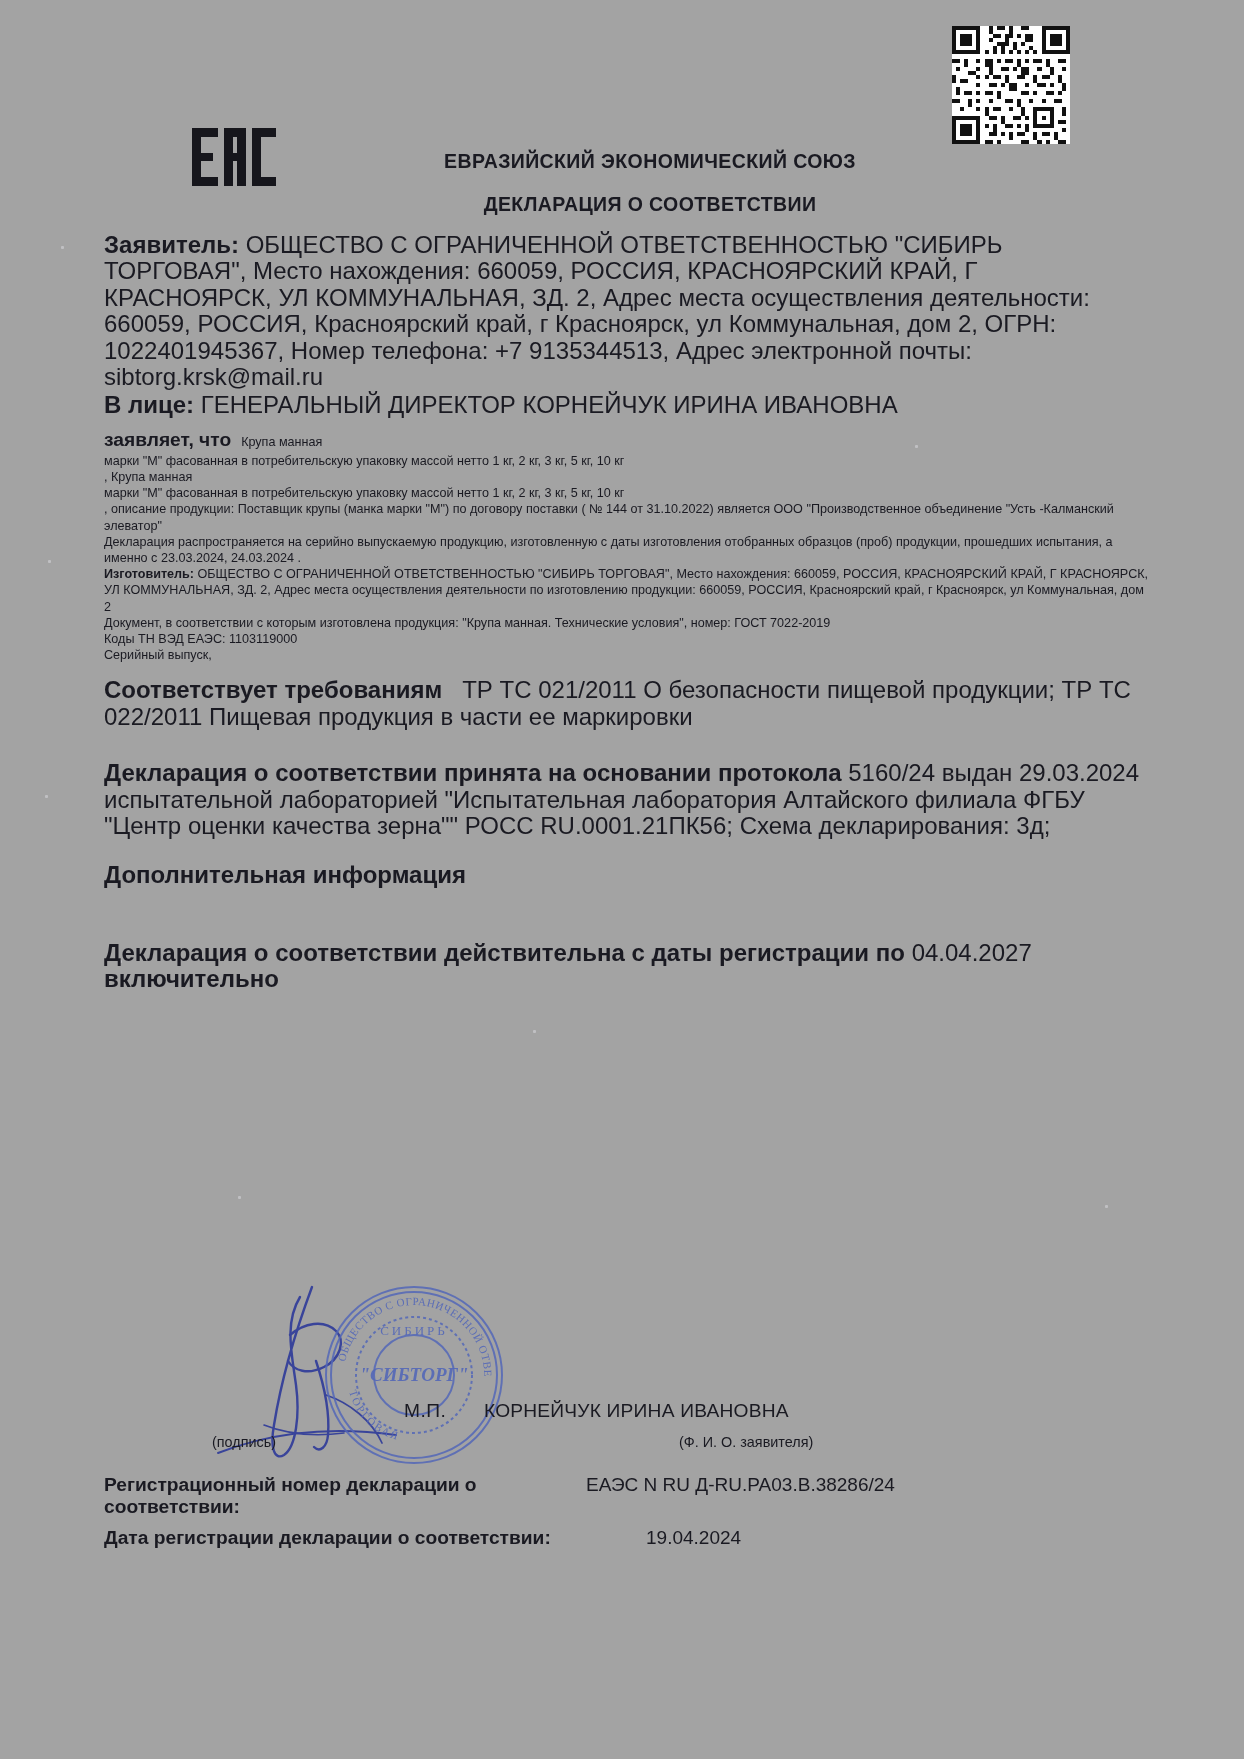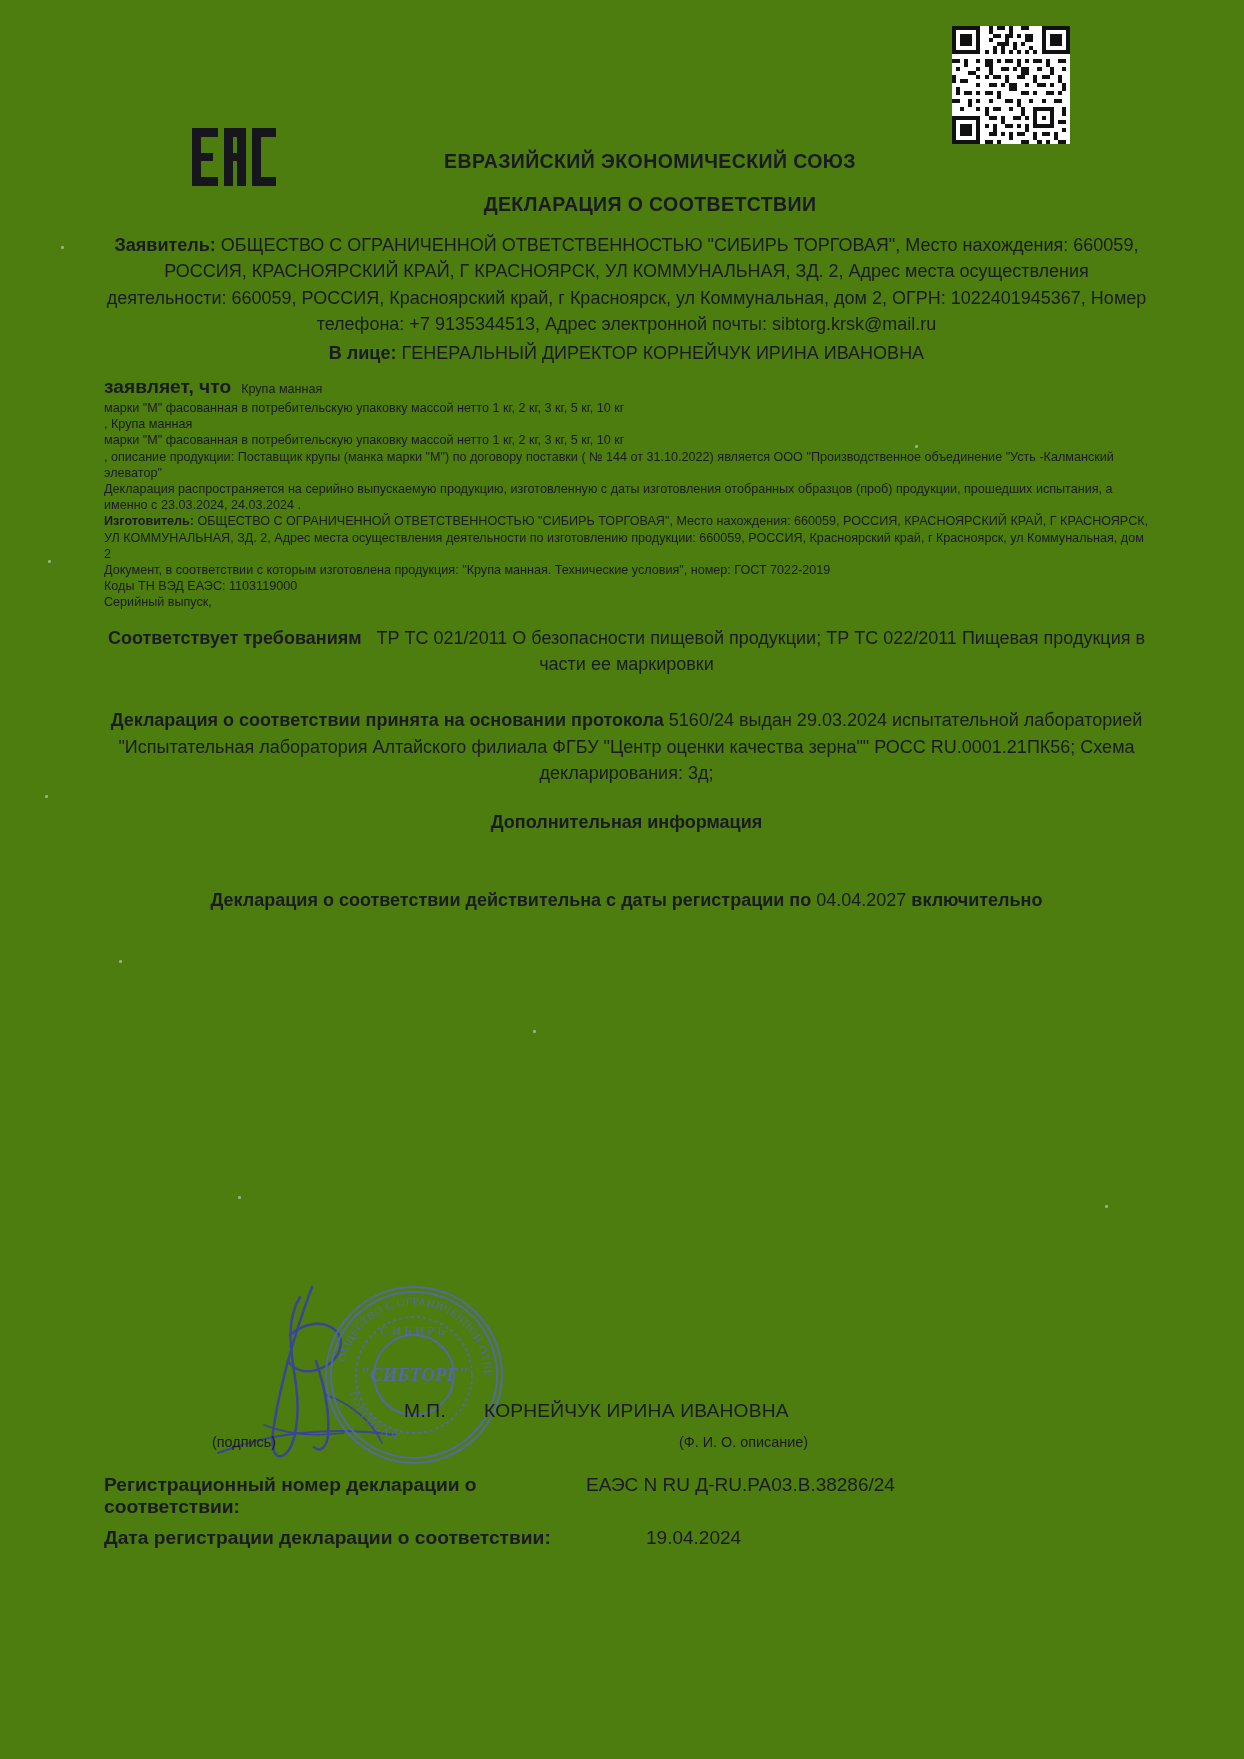--- a/index.html
+++ b/index.html
@@ -11,21 +11,21 @@
     width: 1244px;
     height: 1759px;
     position: relative;
     font-family: "Liberation Sans", sans-serif;
     color: #1a1a22;
     overflow: hidden;
   }
   .page {
     position: absolute;
     inset: 0;
-    background: #4d7c0f;
+    background: #a3a3a3;
   }
 
   
   .qr {
     position: absolute;
     top: 26px;
     left: 952px;
     width: 118px;
     height: 118px;
   }
@@ -62,23 +62,22 @@
   }
 
   
   .body-block {
     position: absolute;
     left: 104px;
     top: 232px;
     width: 1045px;
   }
   .big {
-    font-size: 18px;
+    font-size: 24px;
     line-height: 26.4px;
-    text-align: center;
   }
   .big b { font-weight: bold; }
 
   .small {
     font-size: 12.6px;
     line-height: 16.2px;
   }
   .small b { font-weight: bold; }
 
   .decl-line {
@@ -455,21 +454,21 @@
       </g>
       <defs>
         <path id="topArc" d="M 25 95 A 70 70 0 0 1 165 95" fill="none"></path>
         <path id="botArc" d="M 28 95 A 67 67 0 0 0 162 95" fill="none"></path>
       </defs>
     </svg>
 
     <div class="mp">М.П.</div>
     <div class="fio">КОРНЕЙЧУК ИРИНА ИВАНОВНА</div>
     <div class="sig-cap">(подпись)</div>
-    <div class="fio-cap">(Ф. И. О. описание)</div>
+    <div class="fio-cap">(Ф. И. О. заявителя)</div>
   </div>
 
   <div class="reg-rows">
     <div class="reg-row">
       <div class="k">Регистрационный номер декларации о соответствии:</div>
       <div class="v">ЕАЭС N RU Д-RU.РА03.В.38286/24</div>
     </div>
     <div class="reg-row">
       <div class="k">Дата регистрации декларации о соответствии:</div>
       <div class="v" style="padding-left:60px">19.04.2024</div>

